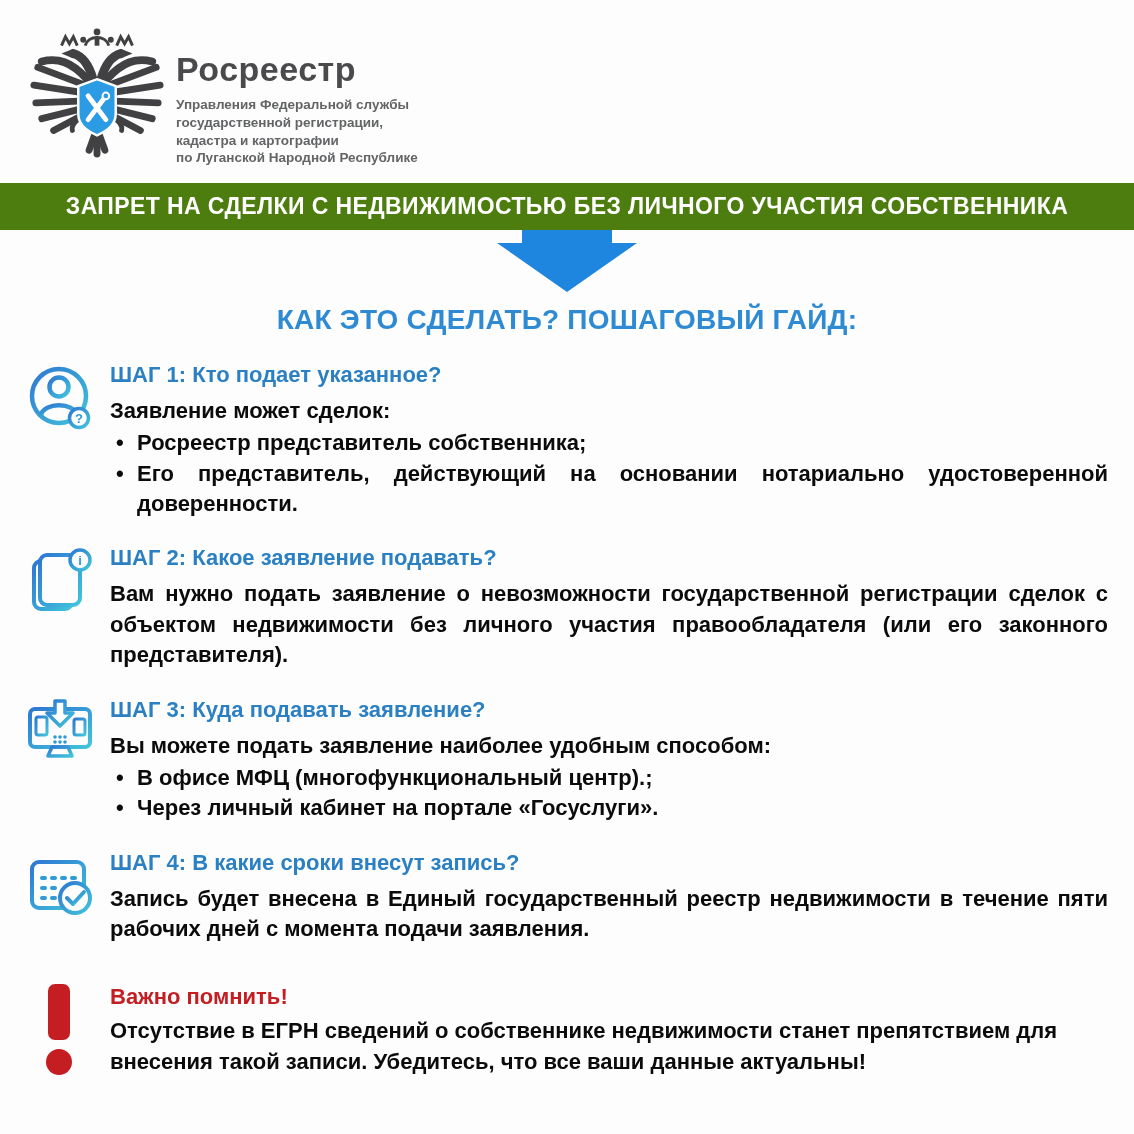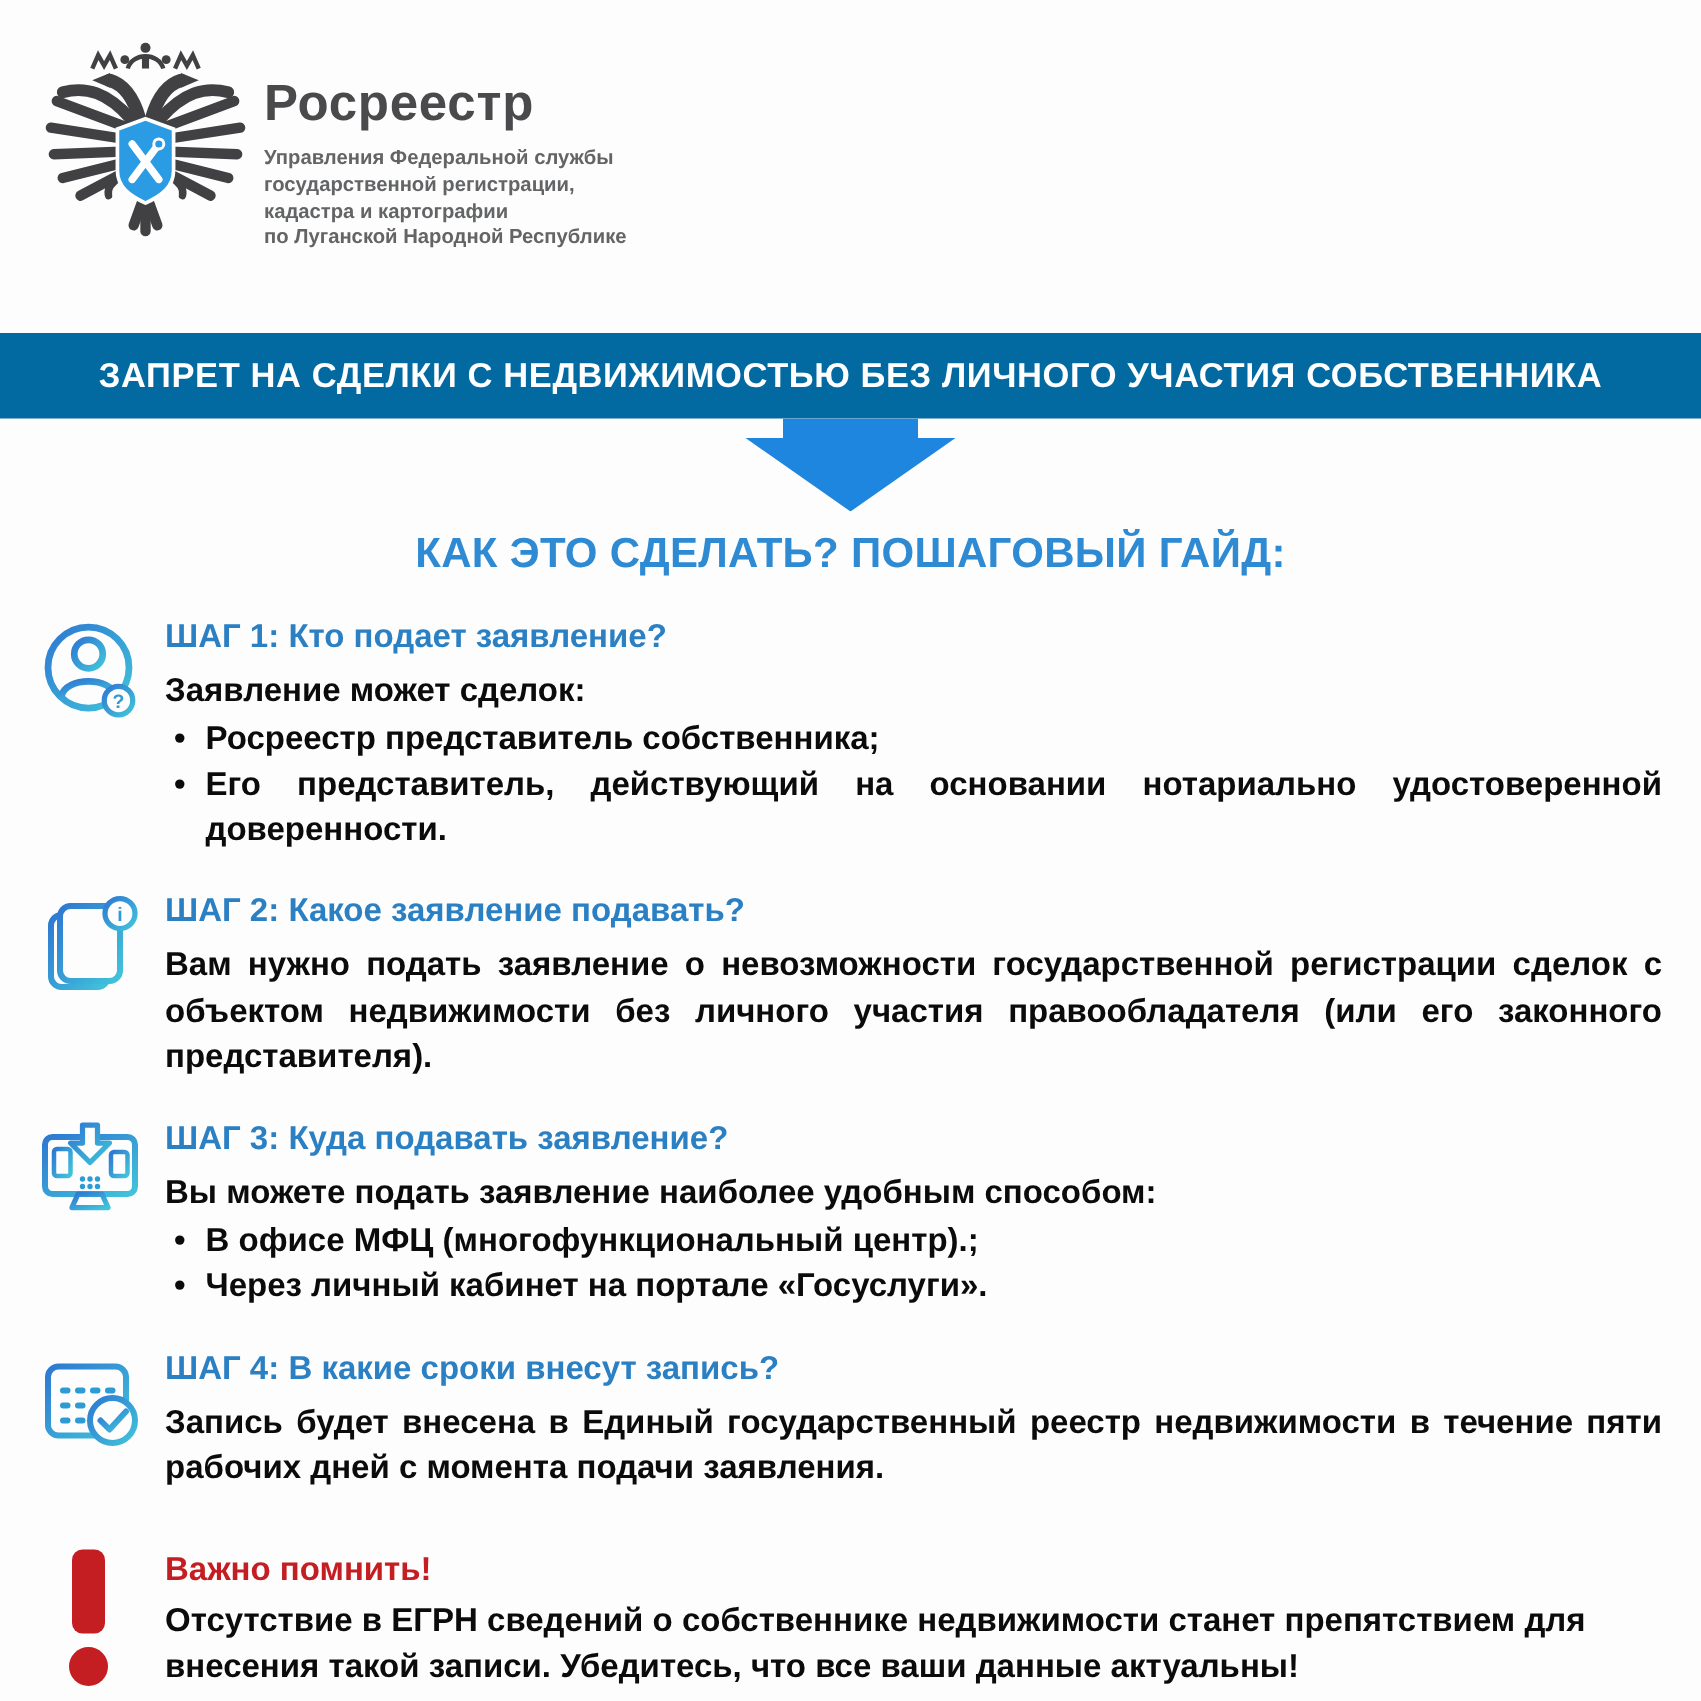--- a/index.html
+++ b/index.html
@@ -4,28 +4,28 @@
 <style>
   * { margin:0; padding:0; box-sizing:border-box; }
   html,body { background:#ffffff; }
   .page {
     width:1134px; height:1134px; position:relative;
     background:#fdfdfd; overflow:hidden;
     font-family:"Liberation Sans", sans-serif;
     color:#111;
   }
   
-  .header { display:flex; align-items:flex-start; padding:22px 0 0 28px; height:222px; }
+  .header { display:flex; align-items:flex-start; padding:22px 0 0 28px; height:183px; }
   .logo-svg { width:138px; height:142px; flex:0 0 auto; }
   .brand-block { margin:28px 0 0 10px; }
   .brand-name { font-size:34px; font-weight:700; color:#4a4a4c; letter-spacing:0.5px; }
   .brand-sub { margin-top:7px; font-size:13.5px; line-height:1.32; font-weight:600; color:#636466; }
   
   .banner {
-    height:57px; width:100%; background:#0369a1;
+    height:47px; width:100%; background:#4d7c0f;
     display:flex; align-items:center; justify-content:center;
   }
   .banner-title { color:#ffffff; font-size:23px; font-weight:700; letter-spacing:0.4px; text-align:center; }
   .arrow-wrap { display:flex; justify-content:center; height:62px; }
   
   .guide-title {
     margin-top:12px; text-align:center;
     color:#2e8ad2; font-size:28px; font-weight:700; letter-spacing:0.2px;
   }
   .steps { padding:0 26px 0 22px; }
@@ -134,21 +134,21 @@
               <stop offset="1" stop-color="#41c4da"></stop>
         </linearGradient>
           </defs>
         <circle cx="37" cy="36" r="27" fill="none" stroke="url(#g1)" stroke-width="4.5"></circle>
         <circle cx="37" cy="27" r="9.5" fill="none" stroke="url(#g1)" stroke-width="4.5"></circle>
         <path d="M19 55 C22 42 52 42 55 55" fill="none" stroke="url(#g1)" stroke-width="4.5" stroke-linecap="round"></path>
         <circle cx="57" cy="58" r="9.5" fill="#fdfdfd" stroke="url(#g1)" stroke-width="3.5"></circle>
         <text x="57" y="63" text-anchor="middle" font-size="13" font-weight="700" fill="#2f9bd4">?</text>
       </svg>
       <div>
-        <div class="step-head">ШАГ 1: Кто подает заявление?</div>
+        <div class="step-head">ШАГ 1: Кто подает указанное?</div>
         <div class="step-intro">Заявление может сделок:</div>
         <ul class="bullets">
           <li class="bullet">Росреестр представитель собственника;</li>
           <li class="bullet">Его представитель, действующий на основании нотариально удостоверенной доверенности.</li>
         </ul>
       </div>
     </div>
 
     <div class="step">
       <svg class="step-icon" viewBox="0 0 76 76" aria-hidden="true">

